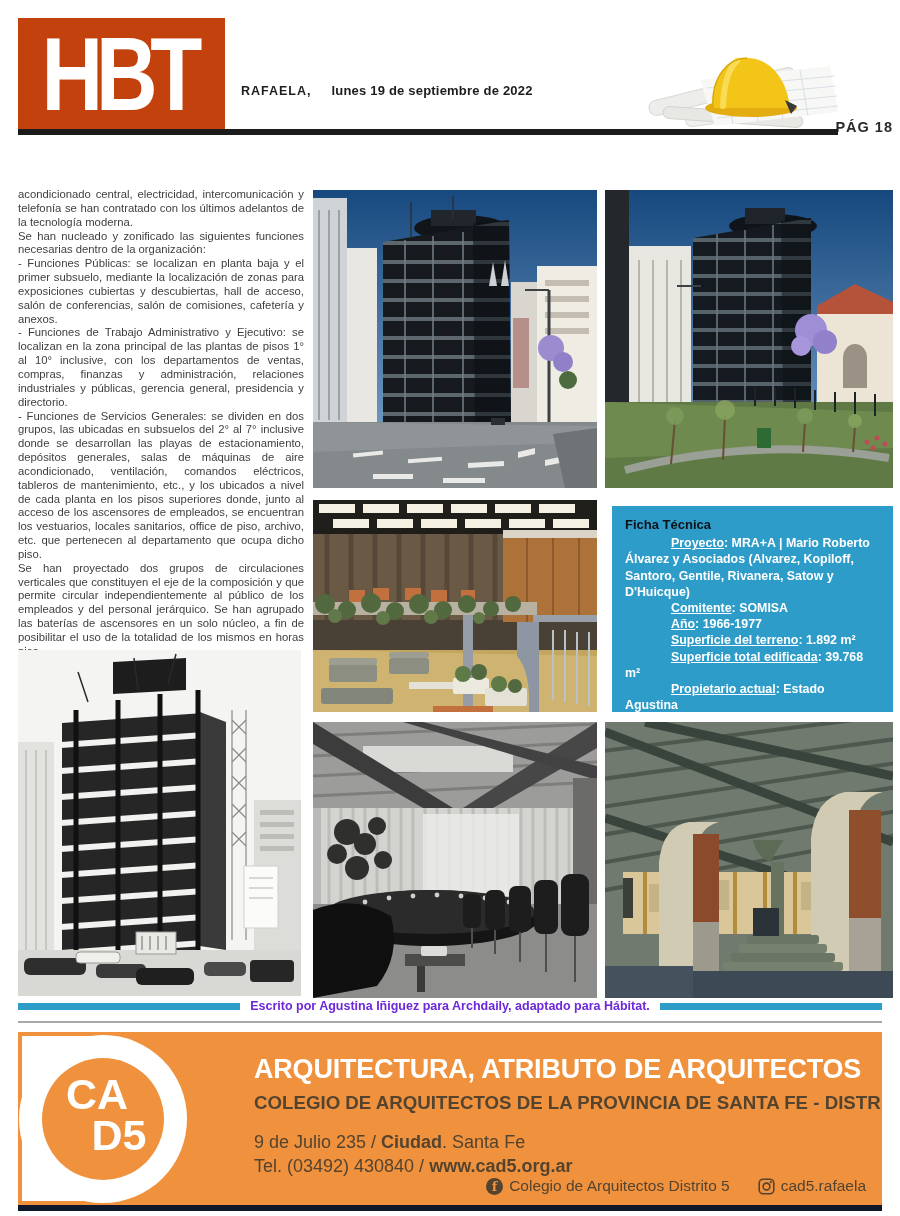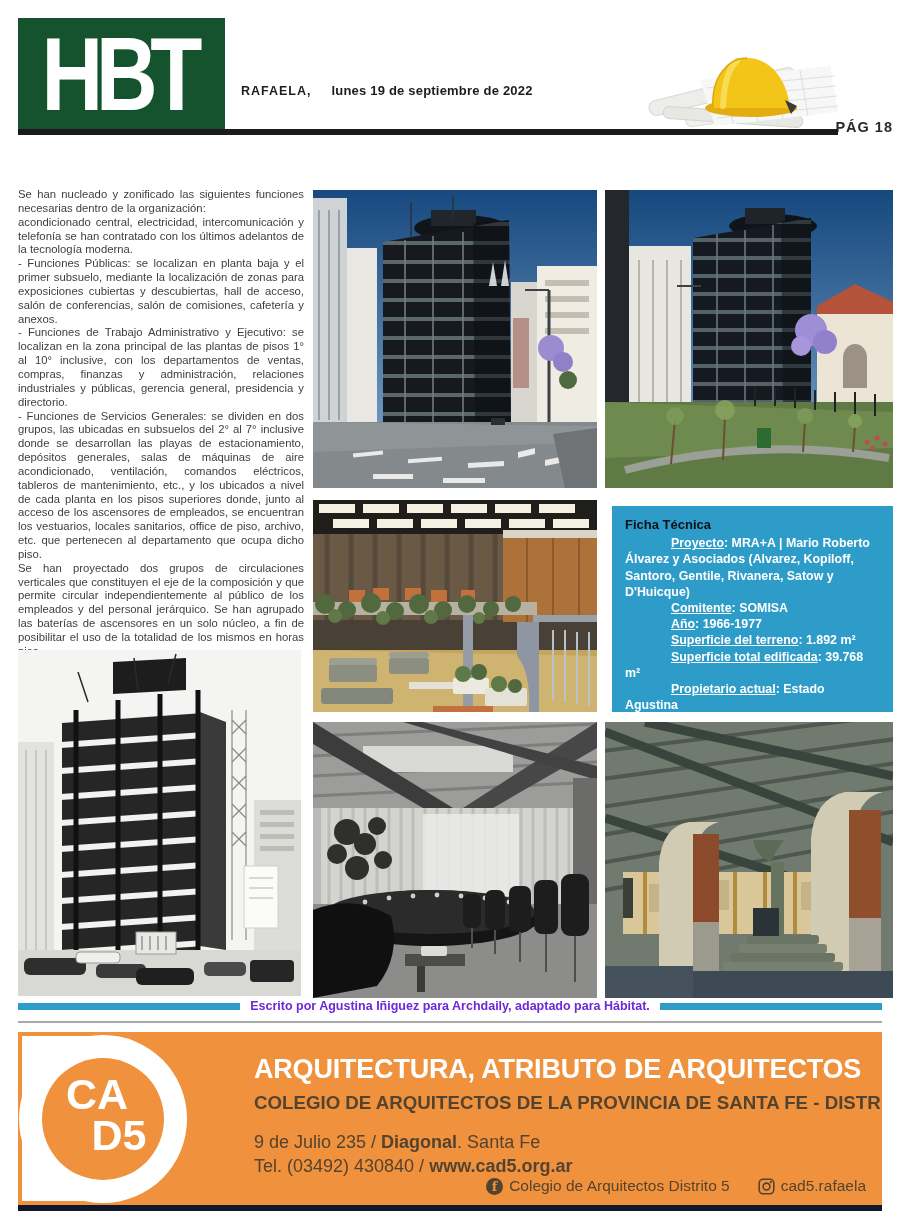--- a/index.html
+++ b/index.html
@@ -1,20 +1,20 @@
 <!DOCTYPE html>
 <html><head>
 <meta charset="utf-8">
 <style>
   html,body{margin:0;padding:0;background:#e9e9e9;}
   .page{position:relative;width:900px;height:1216px;background:#ffffff;margin:0 auto;
         font-family:"Liberation Sans",sans-serif;overflow:hidden;}
 
   
-  .logo-box{position:absolute;left:18px;top:18px;width:207px;height:112px;background:#14532d;
+  .logo-box{position:absolute;left:18px;top:18px;width:207px;height:112px;background:#c2410c;
             display:flex;align-items:center;justify-content:center;overflow:hidden;}
   .logo-box span{color:#fff;font-weight:bold;font-size:104px;line-height:100px;
             letter-spacing:-0.085em;transform:scaleX(0.82);display:block;padding-right:8px;}
   .header-date{position:absolute;left:241px;top:83px;display:flex;align-items:baseline;gap:20px;color:#1d1d1d;}
   .header-date .loc{font-size:12.5px;letter-spacing:1px;font-weight:600;}
   .header-date .dat{font-size:13px;font-weight:600;letter-spacing:0.2px;}
   .helmet{position:absolute;left:645px;top:48px;width:195px;height:82px;}
   .pagnum{position:absolute;right:7px;top:119px;font-size:14.5px;font-weight:bold;color:#2a2a2a;letter-spacing:1px;}
   .header-rule{position:absolute;left:18px;top:129px;width:820px;height:6px;background:#1b1b1b;}
 
@@ -100,22 +100,22 @@
         <path d="M140,52 L152,58 L146,66 Z" fill="#3a3a3a"></path>
         <path d="M68,60 C66,28 84,10 102,10" stroke="#d9a90c" stroke-width="1.5" fill="none"></path>
       </g>
     </svg>
   </div>
 
   <div class="pagnum">PÁG  18</div>
   <div class="header-rule"></div>
 
   <div class="article">
+    <p>acondicionado central, electricidad, intercomunicación y telefonía se han contratado con los últimos adelantos de la tecnología moderna.</p>
     <p>Se han nucleado y zonificado las siguientes funciones necesarias dentro de la organización:</p>
-    <p>acondicionado central, electricidad, intercomunicación y telefonía se han contratado con los últimos adelantos de la tecnología moderna.</p>
     <p>- Funciones Públicas: se localizan en planta baja y el primer subsuelo, mediante la localización de zonas para exposiciones cubiertas y descubiertas, hall de acceso, salón de conferencias, salón de comisiones, cafetería y anexos.</p>
     <p>- Funciones de Trabajo Administrativo y Ejecutivo: se localizan en la zona principal de las plantas de pisos 1° al 10° inclusive, con los departamentos de ventas, compras, finanzas y administración, relaciones industriales y públicas, gerencia general, presidencia y directorio.</p>
     <p>- Funciones de Servicios Generales: se dividen en dos grupos, las ubicadas en subsuelos del 2° al 7° inclusive donde se desarrollan las playas de estacionamiento, depósitos generales, salas de máquinas de aire acondicionado, ventilación, comandos eléctricos, tableros de mantenimiento, etc., y los ubicados a nivel de cada planta en los pisos superiores donde, junto al acceso de los ascensores de empleados, se encuentran los vestuarios, locales sanitarios, office de piso, archivo, etc. que pertenecen al departamento que ocupa dicho piso.</p>
     <p>Se han proyectado dos grupos de circulaciones verticales que constituyen el eje de la composición y que permite circular independientemente al público de los empleados y del personal jerárquico. Se han agrupado las baterías de ascensores en un solo núcleo, a fin de posibilitar el uso de la totalidad de los mismos en horas pico.</p>
   </div>
 
   <div class="photo" id="photo1">
     <svg viewBox="0 0 284 298" preserveAspectRatio="none">
       <defs>
         <linearGradient id="sky1" x1="0" y1="0" x2="0" y2="1">
@@ -573,21 +573,21 @@
       <circle cx="85" cy="87" r="84" fill="#ffffff"></circle>
       <circle cx="85" cy="87" r="61" fill="#F0923D"></circle>
       <text x="79" y="77" text-anchor="middle" font-family="Liberation Sans, sans-serif" font-size="43" font-weight="bold" fill="#ffffff">CA</text>
       <text x="101" y="118" text-anchor="middle" font-family="Liberation Sans, sans-serif" font-size="43" font-weight="bold" fill="#ffffff">D5</text>
     </svg>
 
     <div class="banner-texts">
       <div class="banner-title">ARQUITECTURA, ATRIBUTO DE ARQUITECTOS</div>
       <div class="banner-subtitle">COLEGIO DE ARQUITECTOS DE LA PROVINCIA DE SANTA FE - DISTRITO 5</div>
       <div class="banner-address">
-        <div><span>9 de Julio 235 / </span><b>Diagonal</b><span>. Santa Fe</span></div>
+        <div><span>9 de Julio 235 / </span><b>Ciudad</b><span>. Santa Fe</span></div>
         <div><span>Tel. (03492) 430840 / </span><b>www.cad5.org.ar</b></div>
       </div>
     </div>
 
     <div class="banner-social">
       <div class="soc-item">
         <span class="fb-icon">f</span>
         <span>Colegio de Arquitectos Distrito 5</span>
       </div>
       <div class="soc-item">

